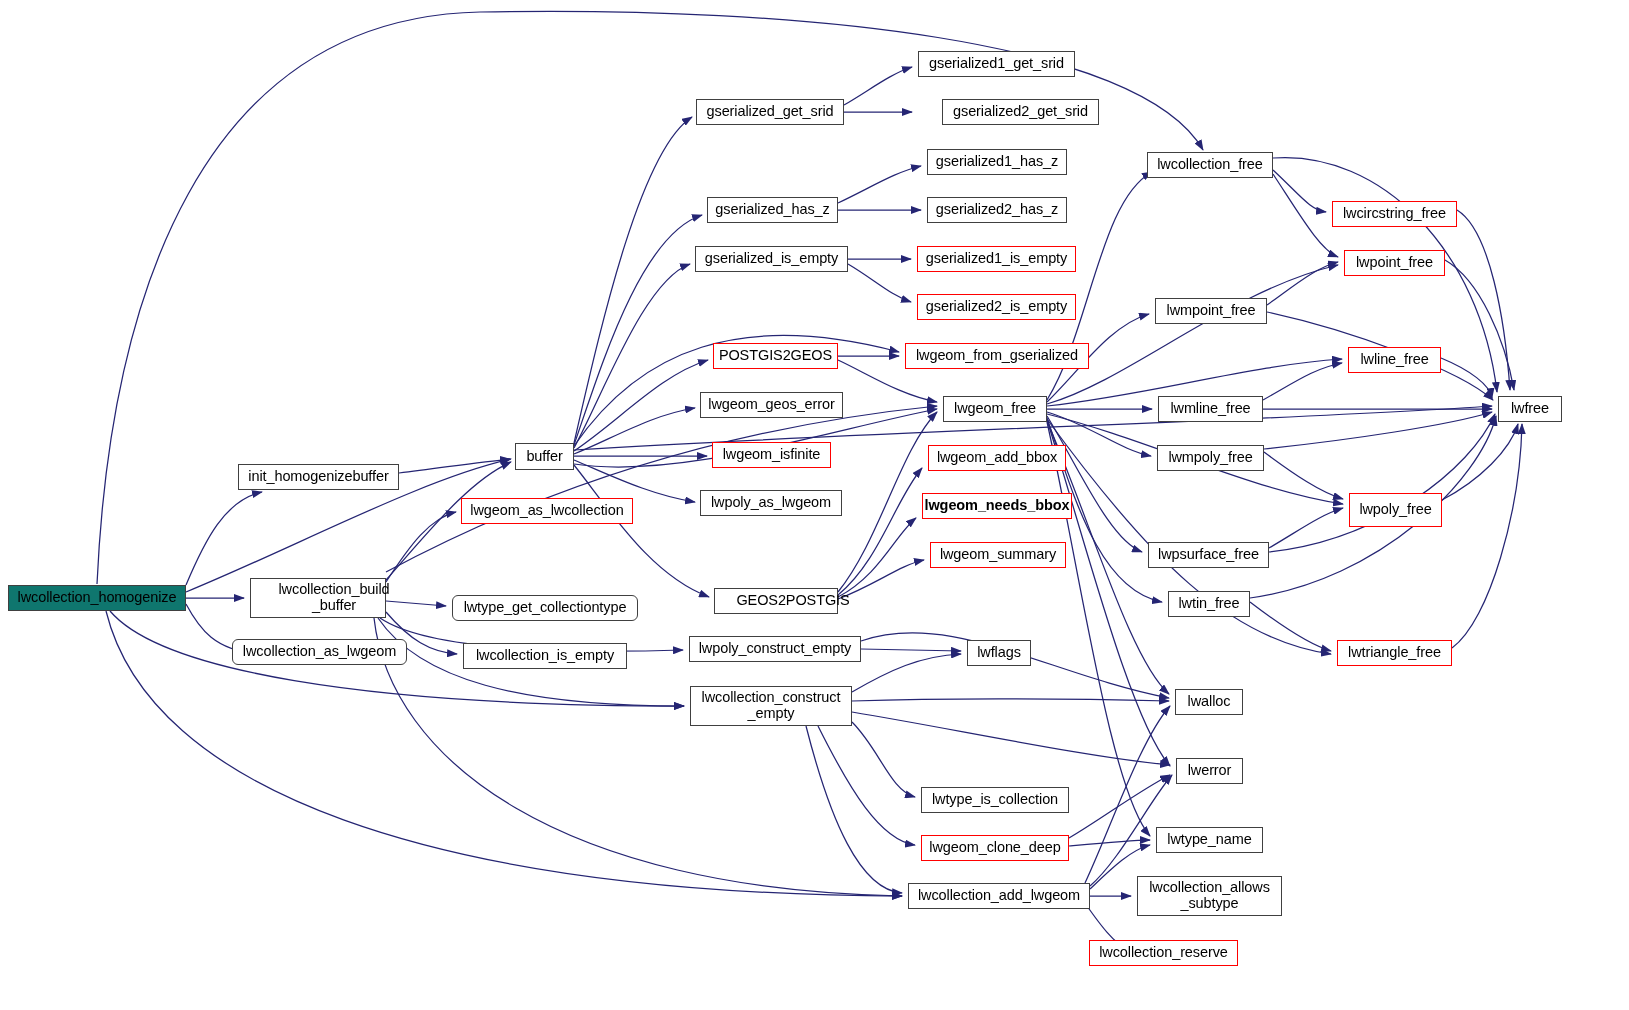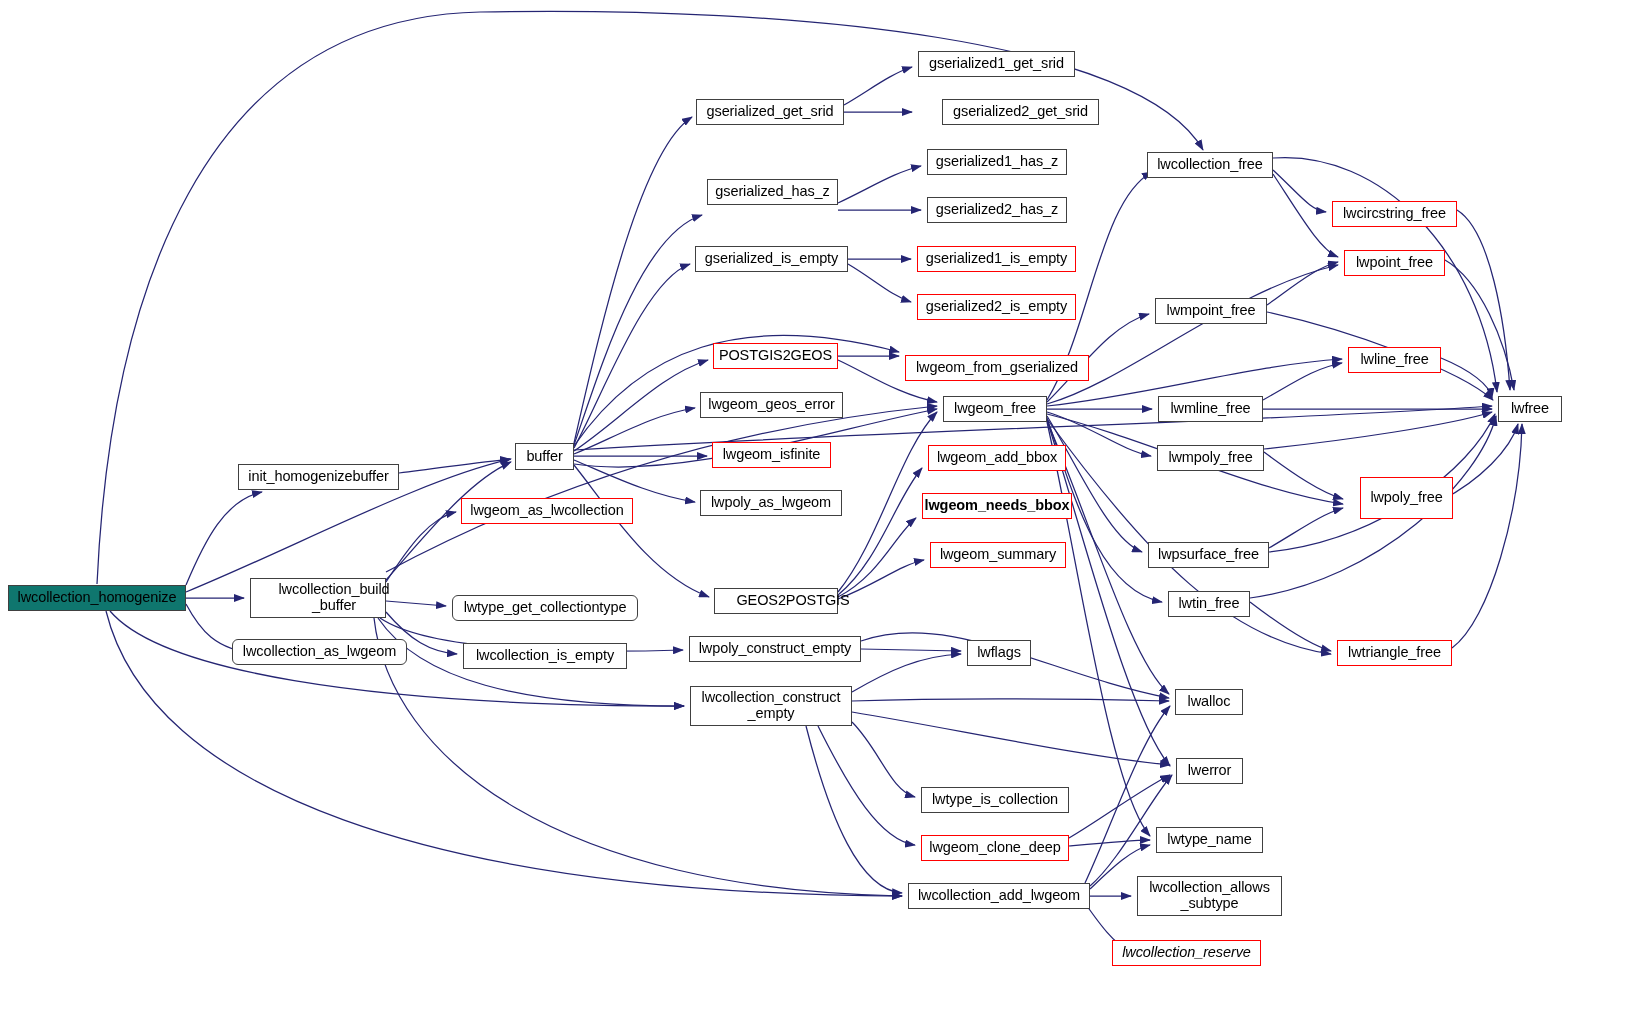--- a/index.html
+++ b/index.html
@@ -128,28 +128,28 @@
       <div class="node" style="left: 250px; top: 578px; width: 136px; height: 40px; padding-left: 32px;">lwcollection_build
 _buffer</div>
       <div class="node" style="left: 232px; top: 639px; width: 175px; height: 26px; border-radius: 6px;">lwcollection_as_lwgeom</div>
       <div class="node" style="left: 452px; top: 595px; width: 186px; height: 26px; border-radius: 6px;">lwtype_get_collectiontype</div>
       <div class="node" style="left: 463px; top: 643px; width: 164px; height: 26px;">lwcollection_is_empty</div>
       <div class="node" style="left: 515px; top: 443px; width: 59px; height: 27px;">buffer</div>
       <div class="node red" style="left: 461px; top: 498px; width: 172px; height: 26px;">lwgeom_as_lwcollection</div>
       <div class="node" style="left: 696px; top: 99px; width: 148px; height: 26px;">gserialized_get_srid</div>
       <div class="node" style="left: 918px; top: 51px; width: 157px; height: 26px;">gserialized1_get_srid</div>
       <div class="node" style="left: 918px; top: 99px; width: 157px; height: 26px; margin-left: 24px;">gserialized2_get_srid</div>
-      <div class="node" style="left: 707px; top: 179px; width: 131px; height: 26px;">gserialized_has_z</div>
+      <div class="node" style="left: 707px; top: 197px; width: 131px; height: 26px;">gserialized_has_z</div>
       <div class="node" style="left: 927px; top: 149px; width: 140px; height: 26px;">gserialized1_has_z</div>
       <div class="node" style="left: 927px; top: 197px; width: 140px; height: 26px;">gserialized2_has_z</div>
       <div class="node" style="left: 695px; top: 246px; width: 153px; height: 26px;">gserialized_is_empty</div>
       <div class="node red" style="left: 917px; top: 246px; width: 159px; height: 26px;">gserialized1_is_empty</div>
       <div class="node red" style="left: 917px; top: 294px; width: 159px; height: 26px;">gserialized2_is_empty</div>
       <div class="node red" style="left: 713px; top: 343px; width: 125px; height: 26px;">POSTGIS2GEOS</div>
-      <div class="node red" style="left: 905px; top: 343px; width: 184px; height: 26px; margin-top: 12px;">lwgeom_from_gserialized</div>
+      <div class="node red" style="left: 905px; top: 343px; width: 184px; height: 26px;">lwgeom_from_gserialized</div>
       <div class="node" style="left: 700px; top: 392px; width: 143px; height: 26px;">lwgeom_geos_error</div>
       <div class="node red" style="left: 712px; top: 442px; width: 119px; height: 26px;">lwgeom_isfinite</div>
       <div class="node" style="left: 700px; top: 490px; width: 142px; height: 26px;">lwpoly_as_lwgeom</div>
       <div class="node" style="left: 714px; top: 588px; width: 124px; height: 26px; padding-left: 34px;">GEOS2POSTGIS</div>
       <div class="node" style="left: 943px; top: 396px; width: 104px; height: 26px;">lwgeom_free</div>
       <div class="node red" style="left: 928px; top: 445px; width: 138px; height: 26px;">lwgeom_add_bbox</div>
       <div class="node red" style="left: 922px; top: 493px; width: 150px; height: 26px; font-weight: bold;">lwgeom_needs_bbox</div>
       <div class="node red" style="left: 930px; top: 542px; width: 136px; height: 26px;">lwgeom_summary</div>
       <div class="node" style="left: 689px; top: 636px; width: 172px; height: 26px;">lwpoly_construct_empty</div>
       <div class="node" style="left: 967px; top: 640px; width: 64px; height: 26px;">lwflags</div>
@@ -158,25 +158,25 @@
       <div class="node" style="left: 921px; top: 787px; width: 148px; height: 26px;">lwtype_is_collection</div>
       <div class="node red" style="left: 921px; top: 835px; width: 148px; height: 26px;">lwgeom_clone_deep</div>
       <div class="node" style="left: 908px; top: 883px; width: 182px; height: 26px;">lwcollection_add_lwgeom</div>
       <div class="node" style="left: 1147px; top: 152px; width: 126px; height: 26px;">lwcollection_free</div>
       <div class="node red" style="left: 1332px; top: 201px; width: 125px; height: 26px;">lwcircstring_free</div>
       <div class="node red" style="left: 1344px; top: 250px; width: 101px; height: 26px;">lwpoint_free</div>
       <div class="node" style="left: 1155px; top: 298px; width: 112px; height: 26px;">lwmpoint_free</div>
       <div class="node red" style="left: 1348px; top: 347px; width: 93px; height: 26px;">lwline_free</div>
       <div class="node" style="left: 1158px; top: 396px; width: 105px; height: 26px;">lwmline_free</div>
       <div class="node" style="left: 1157px; top: 445px; width: 107px; height: 26px;">lwmpoly_free</div>
-      <div class="node red" style="left: 1349px; top: 477px; width: 93px; height: 42px; margin-left: 11px;">lwpoly_free</div>
+      <div class="node red" style="left: 1349px; top: 493px; width: 93px; height: 34px;">lwpoly_free</div>
       <div class="node" style="left: 1148px; top: 542px; width: 121px; height: 26px;">lwpsurface_free</div>
       <div class="node" style="left: 1168px; top: 591px; width: 82px; height: 26px;">lwtin_free</div>
       <div class="node red" style="left: 1337px; top: 640px; width: 115px; height: 26px;">lwtriangle_free</div>
       <div class="node" style="left: 1498px; top: 396px; width: 64px; height: 26px;">lwfree</div>
       <div class="node" style="left: 1175px; top: 689px; width: 68px; height: 26px;">lwalloc</div>
       <div class="node" style="left: 1176px; top: 758px; width: 67px; height: 26px;">lwerror</div>
       <div class="node" style="left: 1156px; top: 827px; width: 107px; height: 26px;">lwtype_name</div>
       <div class="node" style="left: 1137px; top: 876px; width: 145px; height: 40px;">lwcollection_allows
 _subtype</div>
-      <div class="node red" style="left: 1112px; top: 940px; width: 149px; height: 26px; font-style: italic;">lwcollection_reserve</div>
+      <div class="node red" style="left: 1089px; top: 940px; width: 149px; height: 26px;">lwcollection_reserve</div>
     </div>
 </div>
 
 </body></html>

